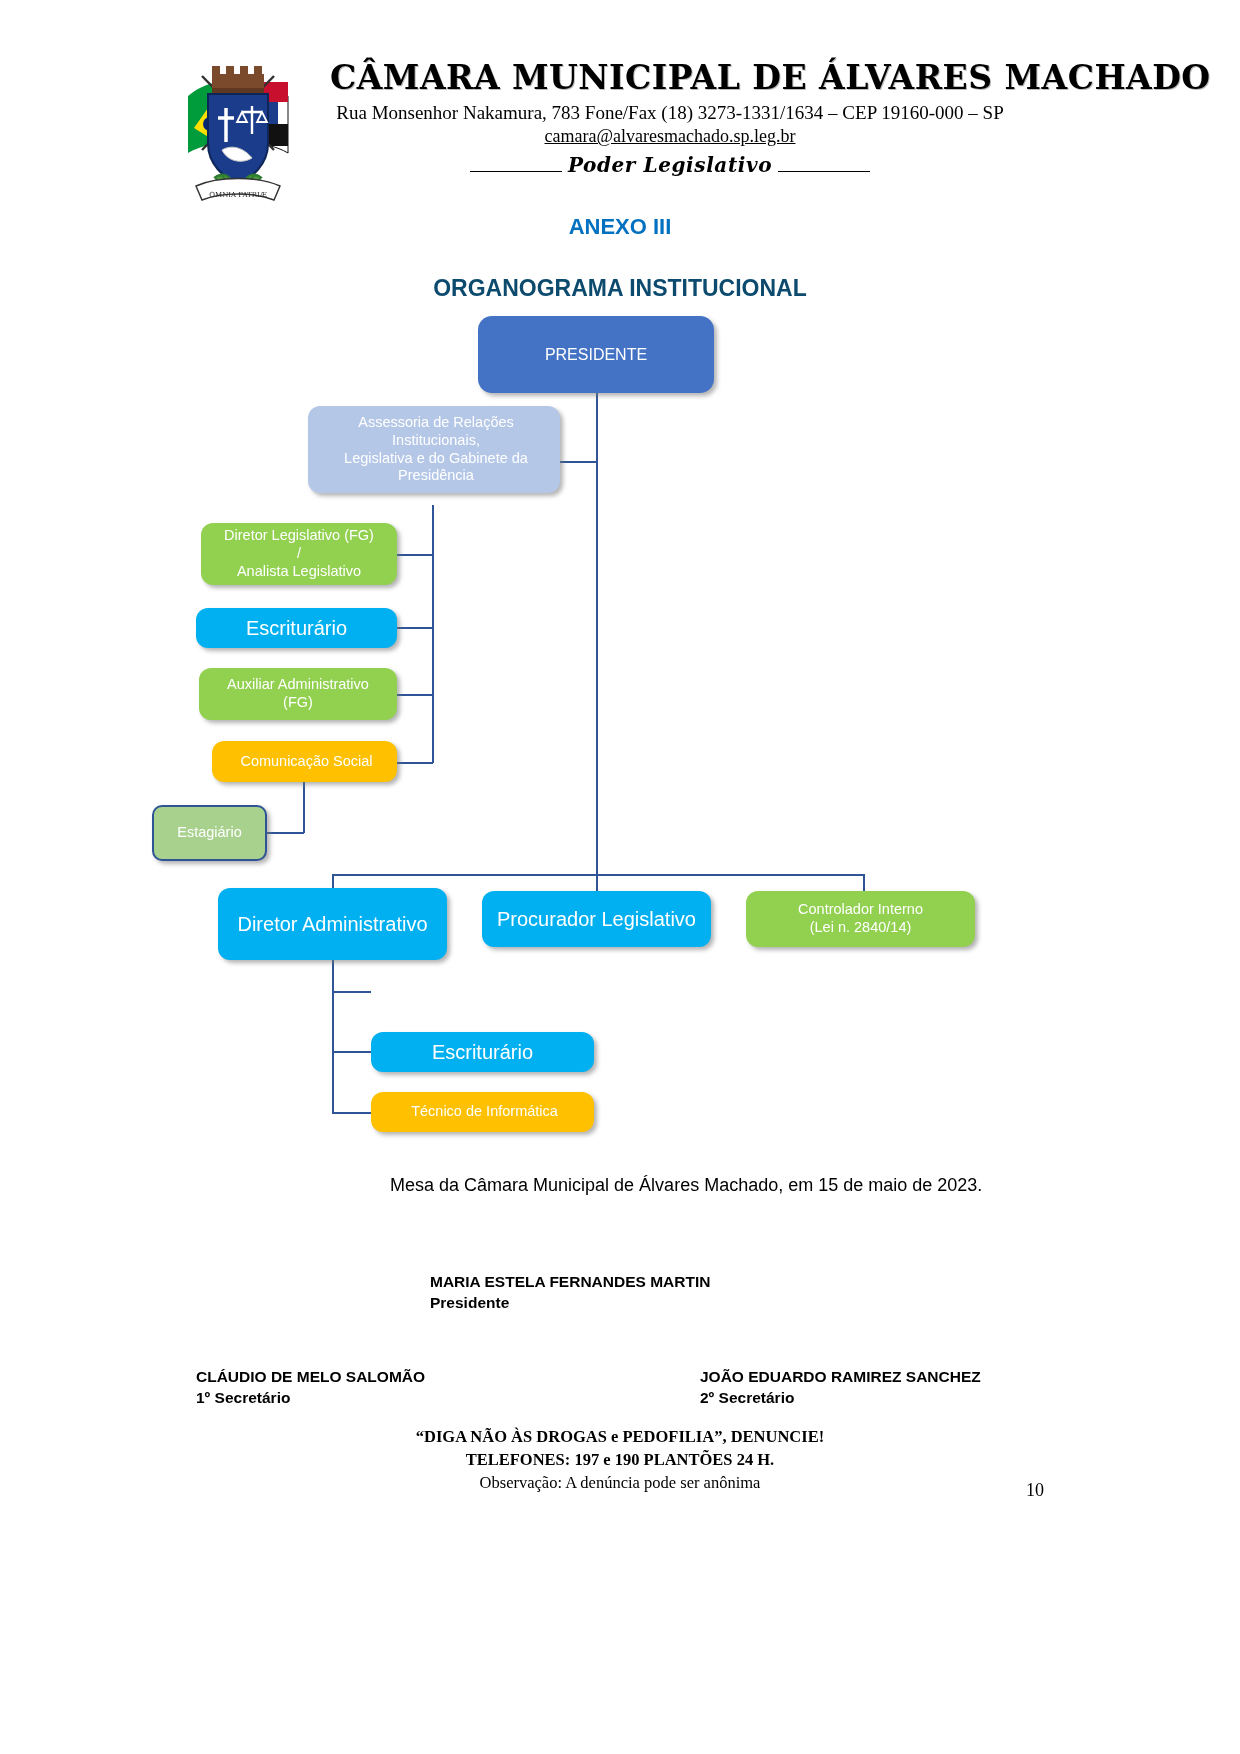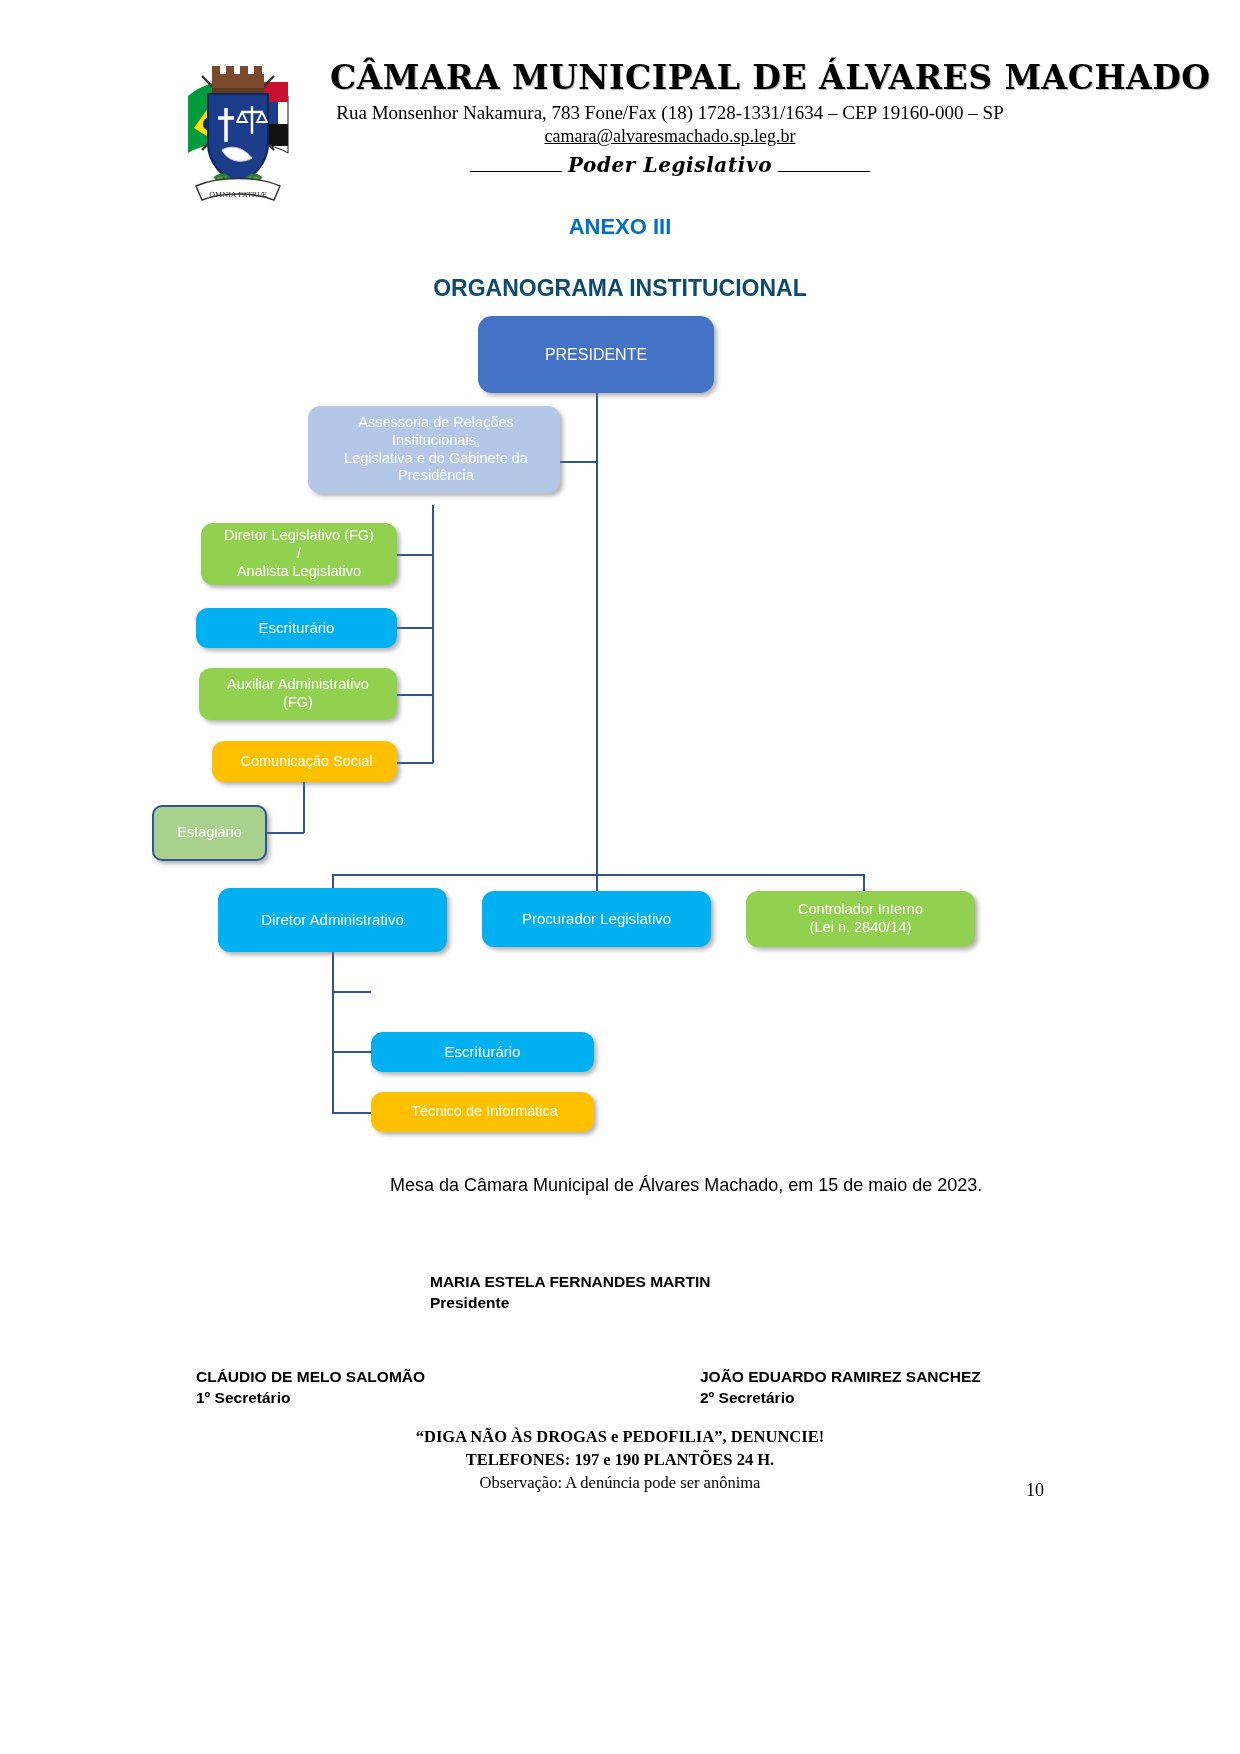--- a/index.html
+++ b/index.html
@@ -122,21 +122,21 @@
     align-items: center;
     justify-content: center;
     text-align: center;
     line-height: 1.22;
     box-shadow: 3px 3px 4px rgba(120,120,120,0.55);
     padding: 2px 8px;
   }
   .n-president { background: #4472c4; font-size: 16px; border-radius: 14px; }
   .n-assessoria { background: #b4c7e7; font-size: 14.5px; }
   .n-green     { background: #92d050; font-size: 14.5px; }
-  .n-cyan      { background: #00b0f0; font-size: 15px; }
+  .n-cyan      { background: #00b0f0; font-size: 20px; }
   .n-amber     { background: #ffc000; font-size: 14.5px; padding-left: 12px; }
   .n-sage      { background: #a9d18e; font-size: 14.5px; border: 2.5px solid #2e5496; border-radius: 10px; }
 
   .line {
     position: absolute;
     background: #2f5597;
   }
   .vline { width: 1.6px; }
   .hline { height: 1.6px; }
 
@@ -224,21 +224,21 @@
         <ellipse cx="70" cy="123" rx="4" ry="2.5"></ellipse>
       </g>
 
       <path d="M18 128 C40 118 80 118 102 128 L96 142 C76 134 44 134 24 142 Z" fill="#ffffff" stroke="#333" stroke-width="1.4"></path>
       <text x="60" y="139" font-size="7" text-anchor="middle" fill="#222" font-family="DejaVu Serif, serif">OMNIA PATRIÆ</text>
     </svg>
   </div>
 
   <div class="header-text">
     <div class="org-title">CÂMARA MUNICIPAL DE ÁLVARES MACHADO</div>
-    <div class="org-addr">Rua Monsenhor Nakamura, 783  Fone/Fax (18) 1728-1331/1634 – CEP 19160-000 – SP</div>
+    <div class="org-addr">Rua Monsenhor Nakamura, 783  Fone/Fax (18) 3273-1331/1634 – CEP 19160-000 – SP</div>
     <div class="org-email">camara@alvaresmachado.sp.leg.br</div>
     <div class="org-poder-wrap">
       <span class="rule"></span>
       <span class="org-poder">Poder Legislativo</span>
       <span class="rule"></span>
     </div>
   </div>
 </div>
 
 <div class="anexo">ANEXO III</div>
@@ -295,21 +295,21 @@
   </div>
 
   <div class="node n-amber" style="left:212px; top:741px; width:185px; height:41px;">
     <span>Comunicação Social</span>
   </div>
 
   <div class="node n-sage" style="left:152px; top:805px; width:115px; height:56px;">
     <span>Estagiário</span>
   </div>
 
-  <div class="node n-cyan" style="left:218px; top:888px; width:229px; height:64px;">
+  <div class="node n-cyan" style="left:218px; top:888px; width:229px; height:72px;">
     <span>Diretor Administrativo</span>
   </div>
 
   <div class="node n-cyan" style="left:482px; top:891px; width:229px; height:56px;">
     <span>Procurador Legislativo</span>
   </div>
 
   <div class="node n-green" style="left:746px; top:891px; width:229px; height:56px; flex-direction:column;">
     <span>Controlador Interno</span>
     <span>(Lei n. 2840/14)</span>

